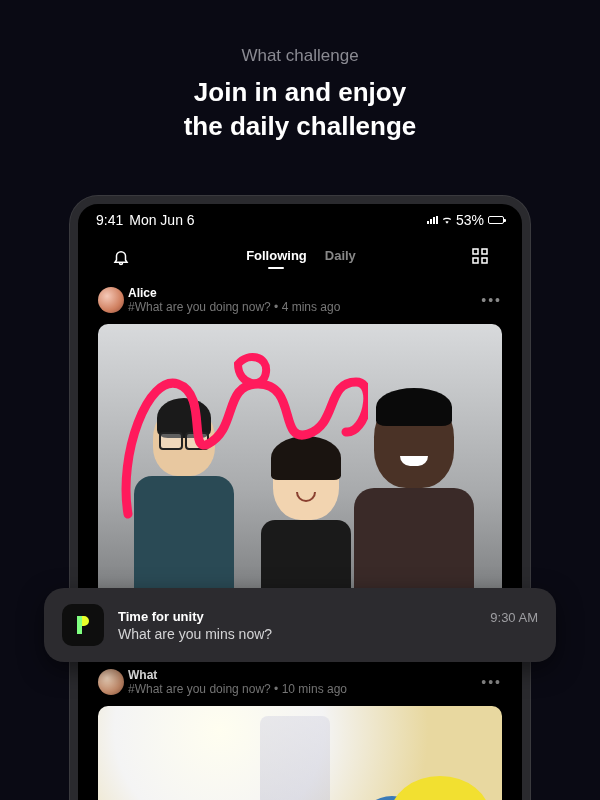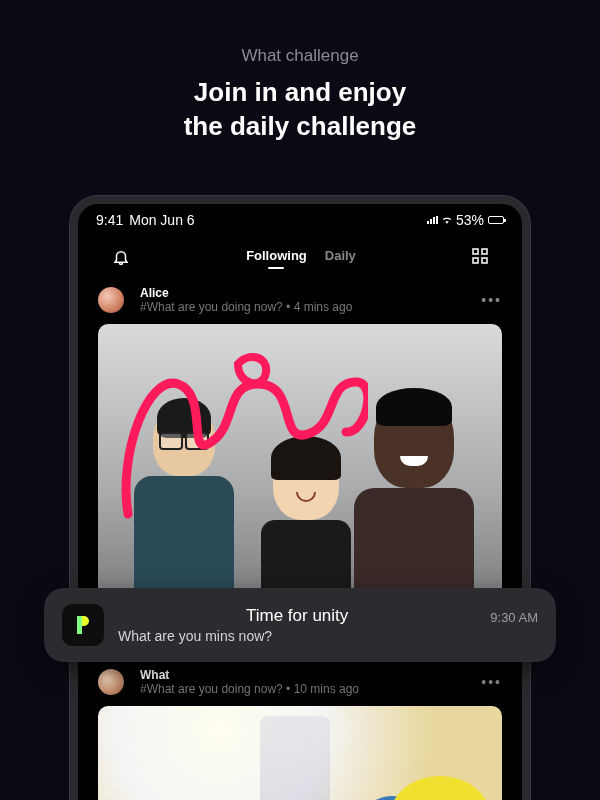--- a/index.html
+++ b/index.html
@@ -74,21 +74,21 @@
     .tab.active::after {
       content:""; position:absolute; left:50%; transform:translateX(-50%);
       bottom:-6px; width:16px; height:2px; background:#fff; border-radius:2px;
     }
     .grid-icon { width:16px; height:16px; }
 
     .post {
       padding: 0 20px;
     }
     .post-header {
-      display: flex; align-items: center; gap: 16px; padding: 6px 0 10px;
+      display: flex; align-items: center; gap: 4px; padding: 6px 0 10px;
     }
     .avatar { width:26px; height:26px; border-radius:50%; background: radial-gradient(circle at 35% 35%, #f5c9b8, #d08060 60%, #8a4a3a); flex-shrink:0; }
     .avatar2 { width:26px; height:26px; border-radius:50%; background: radial-gradient(circle at 35% 35%, #f5d9c0, #c08868 60%, #7a4a35); flex-shrink:0; }
     .post-meta { flex:1; }
     .post-user { color:#fff; font-size:12px; font-weight:600; }
     .post-sub { color:#777; font-size:12px; }
     .dots { color:#888; font-size:14px; letter-spacing:2px; cursor:pointer; }
 
     .post-image {
       width:100%; height:280px; border-radius:10px; overflow:hidden; position:relative;
@@ -138,21 +138,21 @@
       align-items: center;
       gap: 14px;
       box-shadow: 0 8px 24px rgba(0,0,0,.5);
     }
     .notif-icon {
       width: 42px; height: 42px; border-radius: 10px;
       background: #0e0e0e; display:flex; align-items:center; justify-content:center;
       flex-shrink: 0;
     }
     .notif-text { flex:1; }
-    .notif-title { color:#fff; font-size:17px; font-weight:400;text-align:center; }
+    .notif-title { color:#fff; font-size:13px; font-weight:700; }
     .notif-body { color:#d4d4d6; font-size:14px; margin-top:2px; }
     .notif-time { color:#9e9ea2; font-size:13px; align-self:flex-start; margin-top:6px; }
   </style>
 </head>
 <body>
 
 <div class="subtitle">What challenge</div>
 <div class="title">
   <div>Join in and enjoy</div>
   <div>the daily challenge</div>

